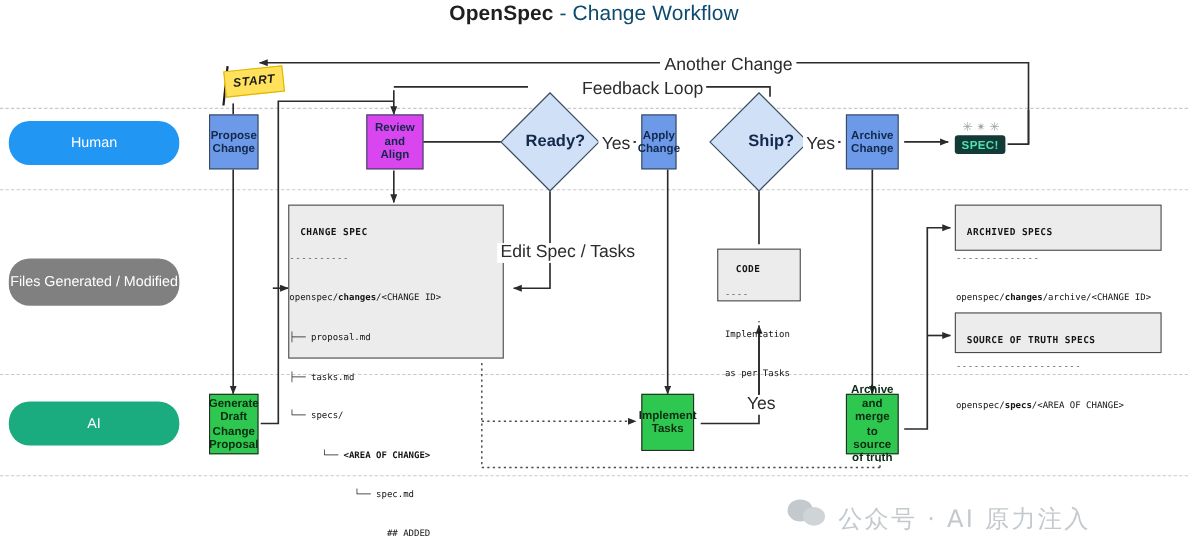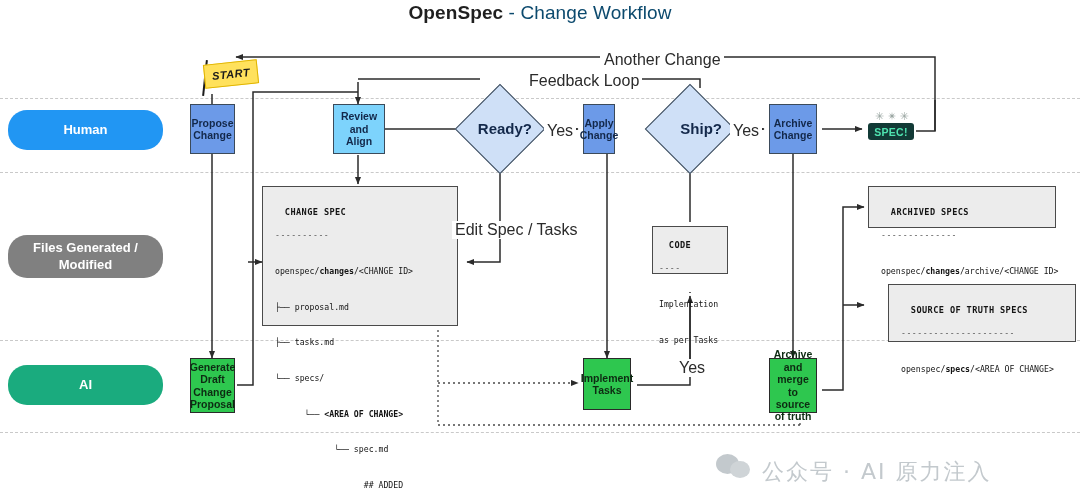--- a/index.html
+++ b/index.html
@@ -11,46 +11,46 @@
          font-size:19px;letter-spacing:.1px;}
   #title .b{font-weight:bold;}
   #title .r{font-weight:normal;color:#0c4a6e;}
 
   
   .lane-sep{position:absolute;left:0;width:1080px;height:0;
             border-top:1px dashed #c9c9c9;}
 
   
   .lane-label{position:absolute;display:flex;align-items:center;justify-content:center;
-              color:#fff;font-weight:bold;font-size:13px;text-align:center;
+              color:#fff;font-weight:normal;font-size:13px;text-align:center;
               line-height:1.25;border-radius:19px;}
   #lane-human{left:8px;top:110px;width:155px;height:40px;background:#2196f3;}
   #lane-files{left:8px;top:235px;width:155px;height:43px;background:#808080;}
   #lane-ai{left:8px;top:365px;width:155px;height:40px;background:#1aab7e;}
 
   
   .node{position:absolute;display:flex;align-items:center;justify-content:center;
         text-align:center;font-weight:bold;font-size:10.5px;line-height:1.18;
         border:1px solid #3b4a5a;box-sizing:border-box;padding:2px;}
   .n-blue-d{background:#6c9ae8;color:#13284a;}
-  .n-blue-l{background:#7dd3fc;color:#13284a;}
+  .n-blue-l{background:#d946ef;color:#13284a;}
   .n-green{background:#2ec74f;color:#0d2b12;border-color:#2a2a2a;}
 
   
   .diamond{position:absolute;}
   .diamond .dshape{position:absolute;left:0;top:0;width:100%;height:100%;
         background:#cfe0f7;border:1px solid #3b4a5a;box-sizing:border-box;
         transform:rotate(45deg);}
   .diamond .dtext{position:absolute;left:0;top:0;width:100%;height:100%;
         display:flex;flex-direction:row;align-items:center;justify-content:flex-end;
         font-weight:bold;font-size:15px;color:#13284a;line-height:1.1;}
 
   
   .fbox{position:absolute;background:#ececec;border:1px solid #4a4a4a;
-        box-sizing:border-box;padding:7px 12px;
+        box-sizing:border-box;padding:7px 0;
         font-family:"DejaVu Sans Mono","Liberation Mono",monospace;
         font-size:8.2px;color:#141414;line-height:1.45;white-space:pre;}
   .fbox .hd{font-weight:bold;font-size:8.6px;letter-spacing:.4px;}
   .fbox .dash{letter-spacing:.5px;color:#555;line-height:.9;display:block;margin:1px 0 3px;}
   .fbox b{font-weight:bold;}
 
   
   .elabel{position:absolute;font-size:16px;color:#2b2b2b;background:#fff;
           padding:0 3px;white-space:nowrap;}
 
@@ -237,21 +237,21 @@
   <div>Implentation</div>
   <div>as per Tasks</div>
 </div>
 
 <div class="fbox" style="left:868px;top:186px;width:188px;height:42px;">
   <span class="hd">ARCHIVED SPECS</span>
   <span class="dash">--------------</span>
   <div><span>openspec/</span><b>changes</b><span>/archive/&lt;CHANGE ID&gt;</span></div>
 </div>
 
-<div class="fbox" style="left:868px;top:284px;width:188px;height:58px;margin-left:20px;">
+<div class="fbox" style="left:868px;top:284px;width:188px;height:37px;">
   <span class="hd">SOURCE OF TRUTH SPECS</span>
   <span class="dash">---------------------</span>
   <div><span>openspec/</span><b>specs</b><span>/&lt;AREA OF CHANGE&gt;</span></div>
 </div>
 
 <div class="elabel" style="left:601px;top:51px;">Another Change</div>
 <div class="elabel" style="left:482px;top:81px;transform:translateY(-50%);margin-left:44px;">Feedback Loop</div>
 <div class="elabel" style="left:544px;top:122px;">Yes</div>
 <div class="elabel" style="left:730px;top:122px;">Yes</div>
 <div class="elabel" style="left:452px;top:221px;">Edit Spec / Tasks</div>

